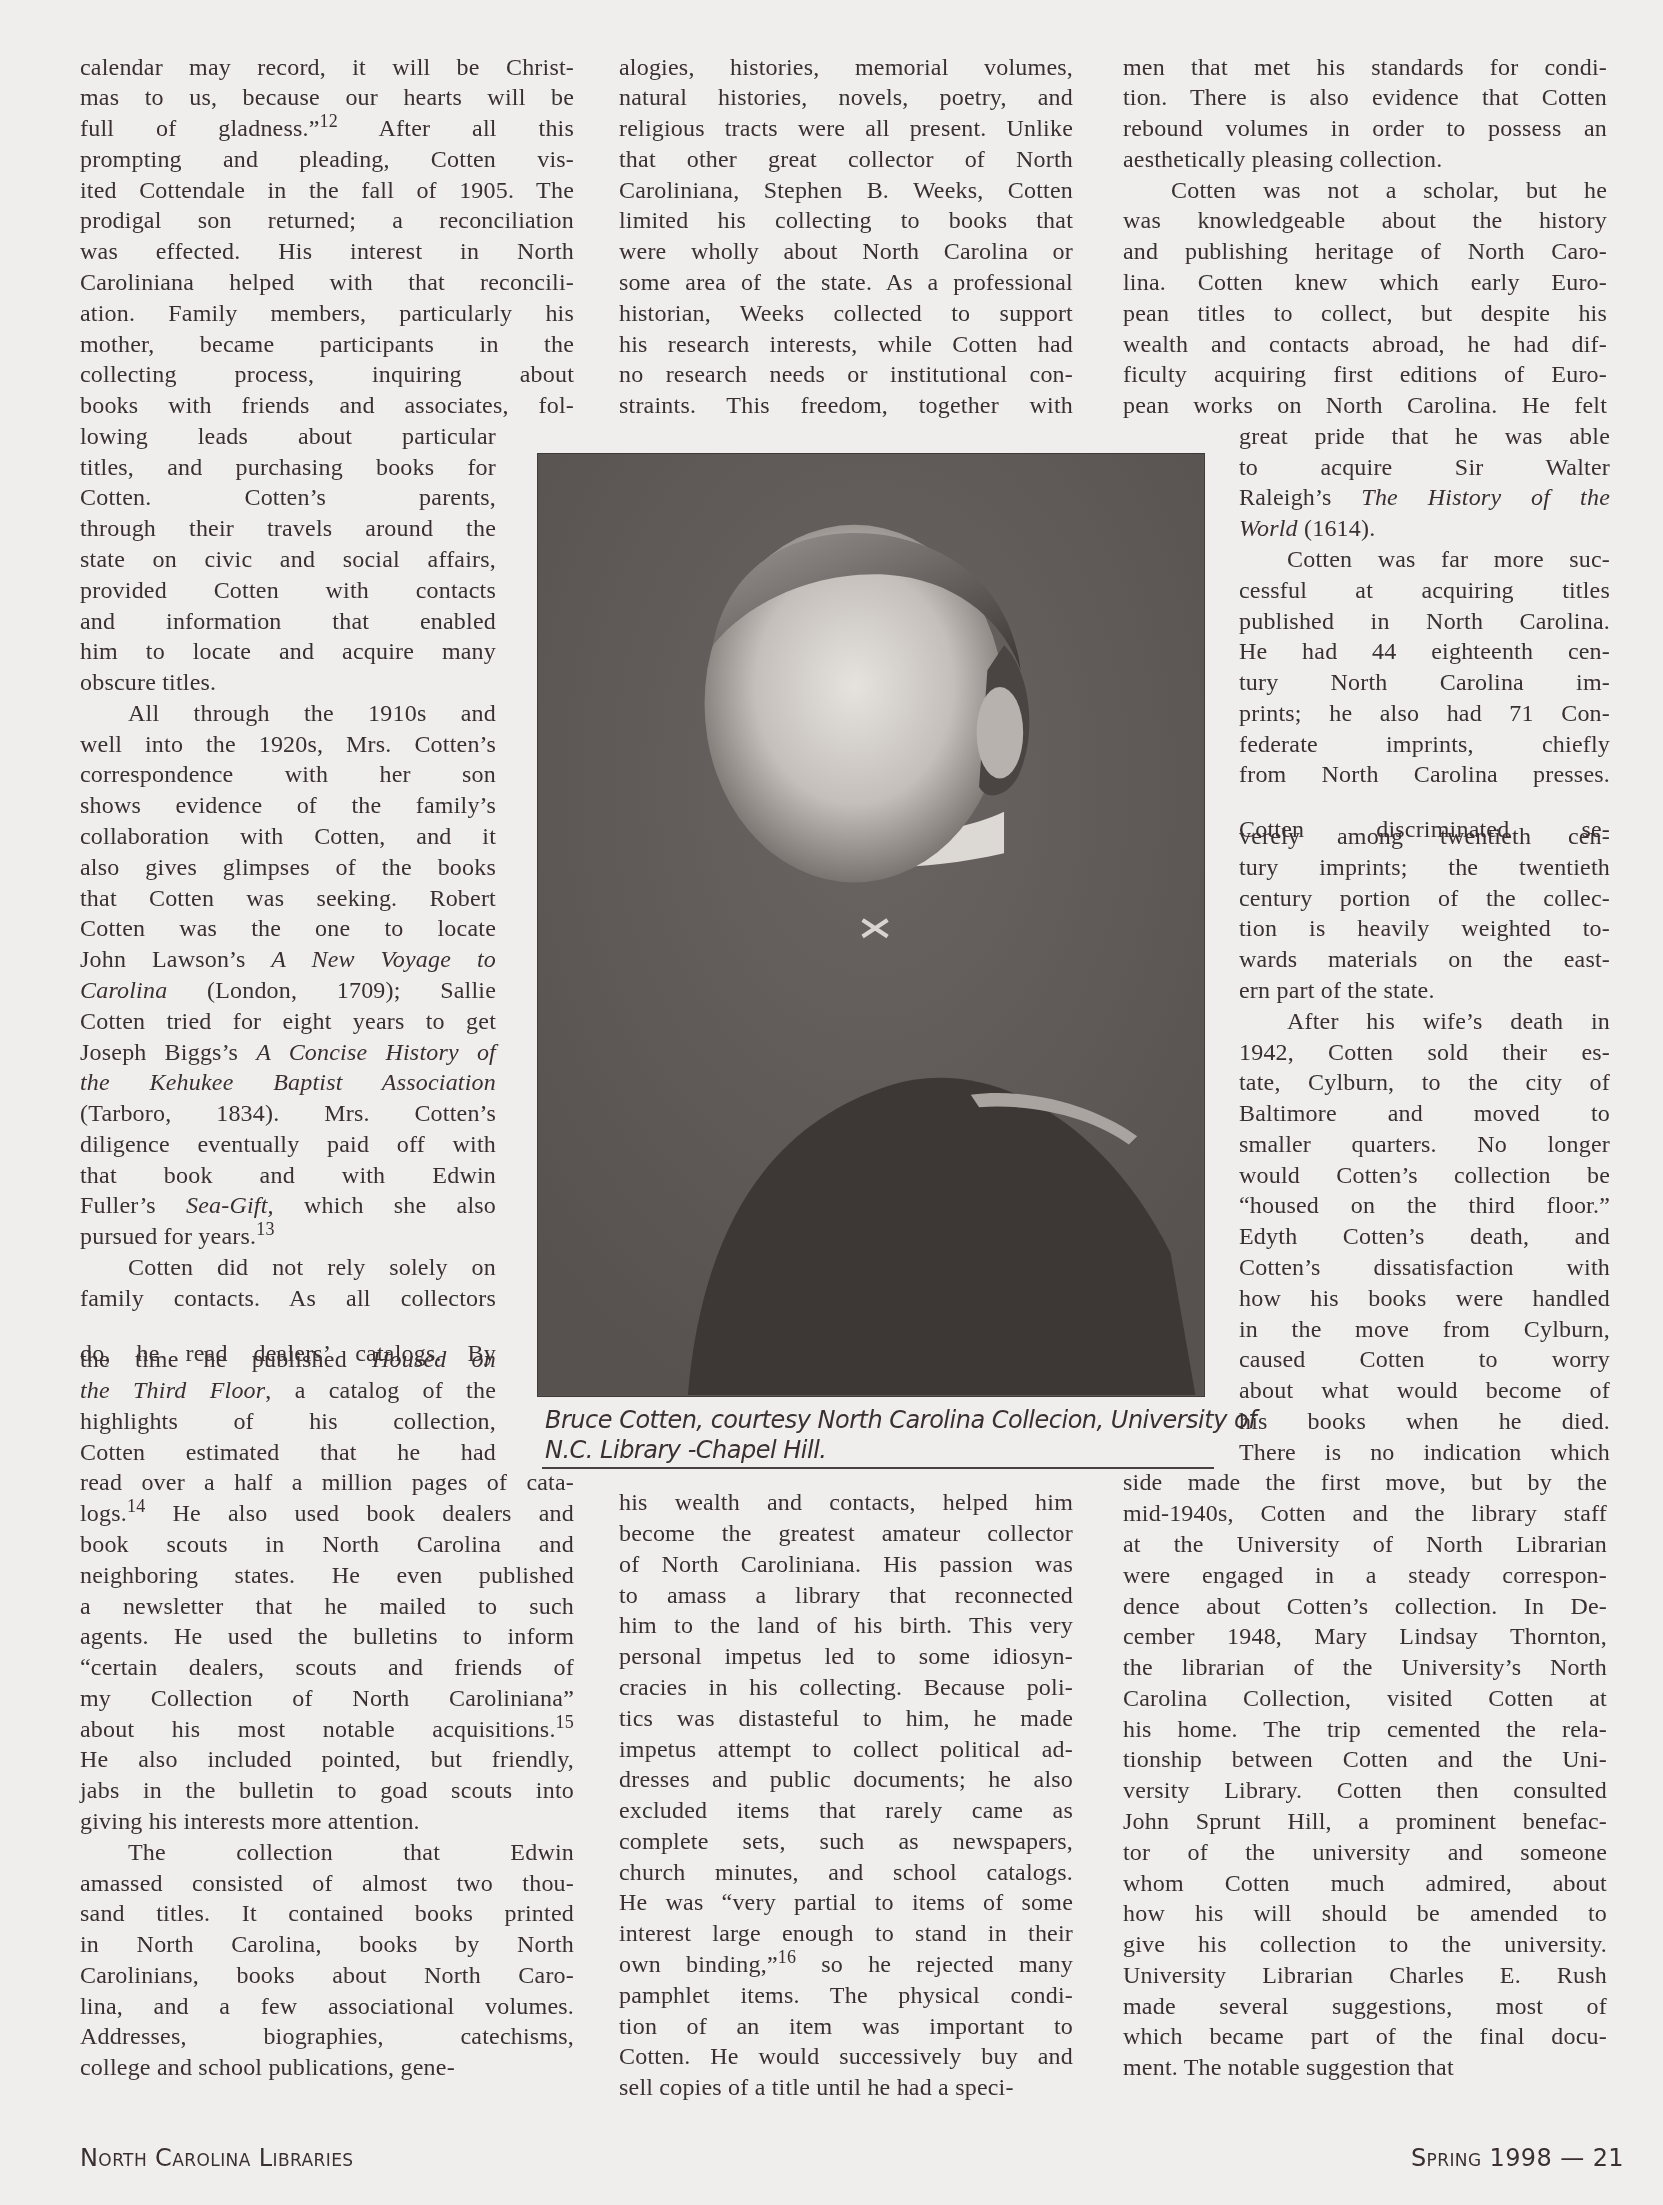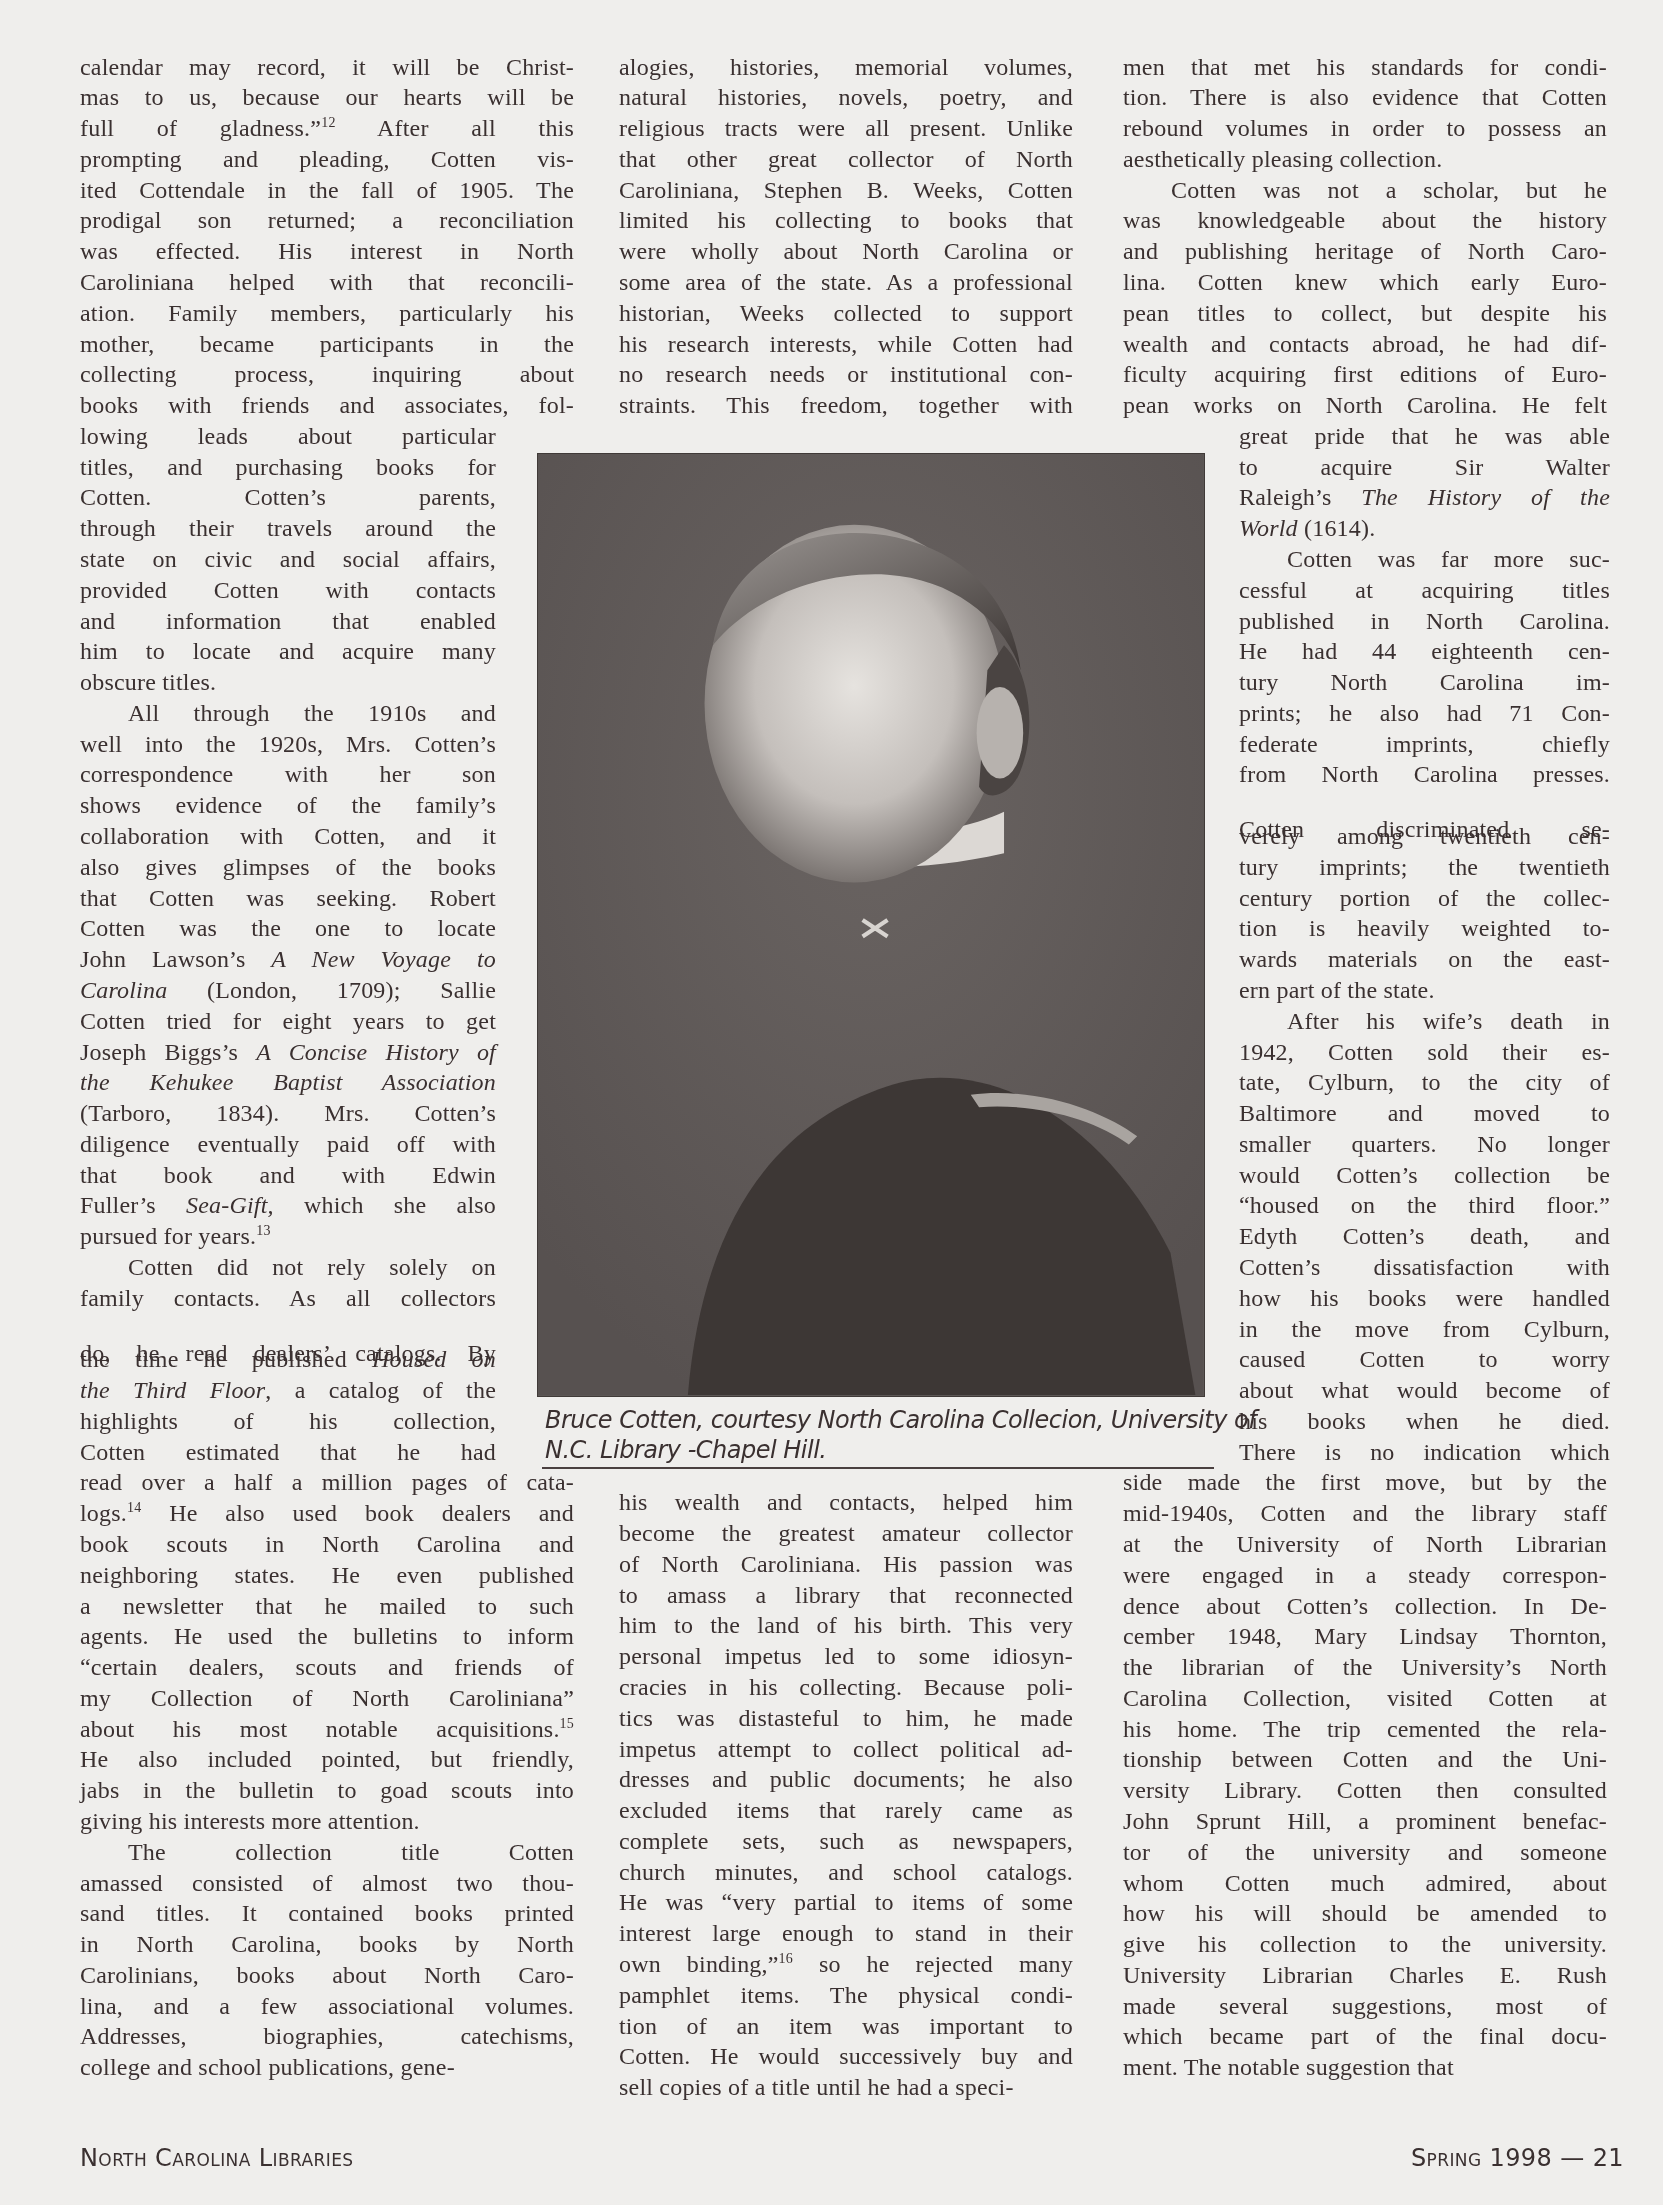--- a/index.html
+++ b/index.html
@@ -14,21 +14,21 @@
     font-size: 24px;
     line-height: 31px;
     white-space: nowrap;
     text-align: justify;
     text-align-last: justify;
     font-family: "Liberation Serif", "DejaVu Serif", serif;
     letter-spacing: 0.2px;
   }
   .line.last { text-align-last: left; }
   .line i { font-style: italic; }
-  .line sup { font-size: 14px; line-height: 0; vertical-align: super; }
+  .line sup { font-size: 18px; line-height: 0; vertical-align: super; }
   .c1 { left: 80px; width: 494px; }
   .c1n { left: 80px; width: 416px; }
   .c2 { left: 619px; width: 454px; }
   .c3 { left: 1123px; width: 484px; }
   .c3n { left: 1239px; width: 371px; }
   .photo {
     position: absolute; left: 537px; top: 453px; width: 668px; height: 944px;
     background: #5c5755; border: 1.7px solid #403a38; box-sizing: border-box; overflow: hidden;
   }
   .photo svg { display: block; }
@@ -101,21 +101,21 @@
       <div class="line c1" style="top: 1529px;">book scouts in North Carolina and</div>
       <div class="line c1" style="top: 1560px;">neighboring states. He even published</div>
       <div class="line c1" style="top: 1591px;">a newsletter that he mailed to such</div>
       <div class="line c1" style="top: 1621px;">agents. He used the bulletins to inform</div>
       <div class="line c1" style="top: 1652px;">“certain dealers, scouts and friends of</div>
       <div class="line c1" style="top: 1683px;">my Collection of North Caroliniana”</div>
       <div class="line c1" style="top: 1714px;">about his most notable acquisitions.<sup>15</sup></div>
       <div class="line c1" style="top: 1744px;">He also included pointed, but friendly,</div>
       <div class="line c1" style="top: 1775px;">jabs in the bulletin to goad scouts into</div>
       <div class="line c1 last" style="top: 1806px;">giving his interests more attention.</div>
-      <div class="line c1" style="top: 1837px; text-indent: 48px;">The collection title Cotten</div>
+      <div class="line c1" style="top: 1837px; text-indent: 48px;">The collection that Edwin</div>
       <div class="line c1" style="top: 1868px;">amassed consisted of almost two thou-</div>
       <div class="line c1" style="top: 1898px;">sand titles. It contained books printed</div>
       <div class="line c1" style="top: 1929px;">in North Carolina, books by North</div>
       <div class="line c1" style="top: 1960px;">Carolinians, books about North Caro-</div>
       <div class="line c1" style="top: 1991px;">lina, and a few associational volumes.</div>
       <div class="line c1" style="top: 2021px;">Addresses, biographies, catechisms,</div>
       <div class="line c1 last" style="top: 2052px;">college and school publications, gene-</div>
     </div>
   <div id="col-middle">
       <div class="line c2" style="top: 52px;">alogies, histories, memorial volumes,</div>

